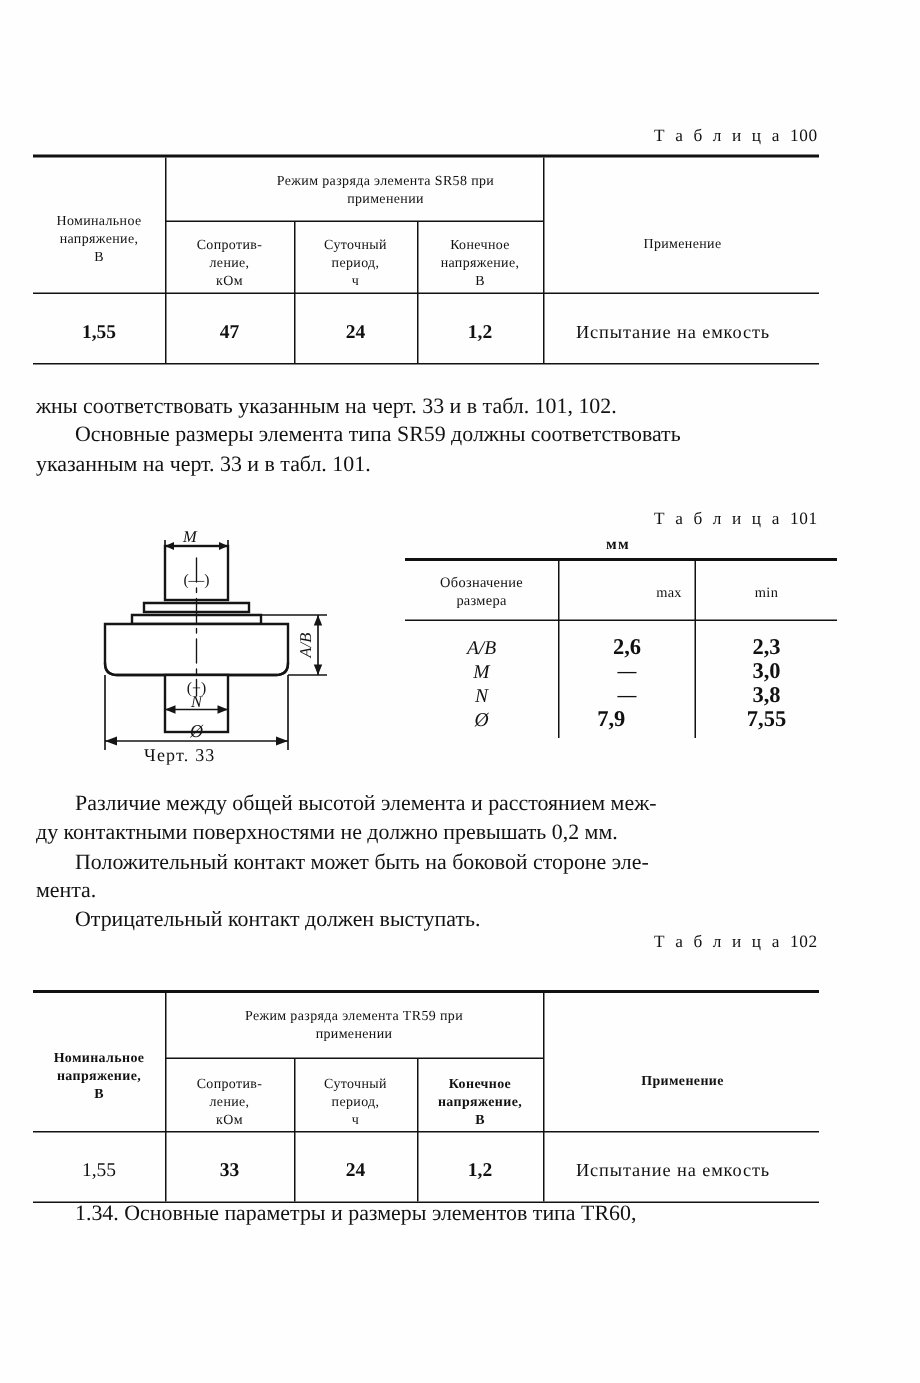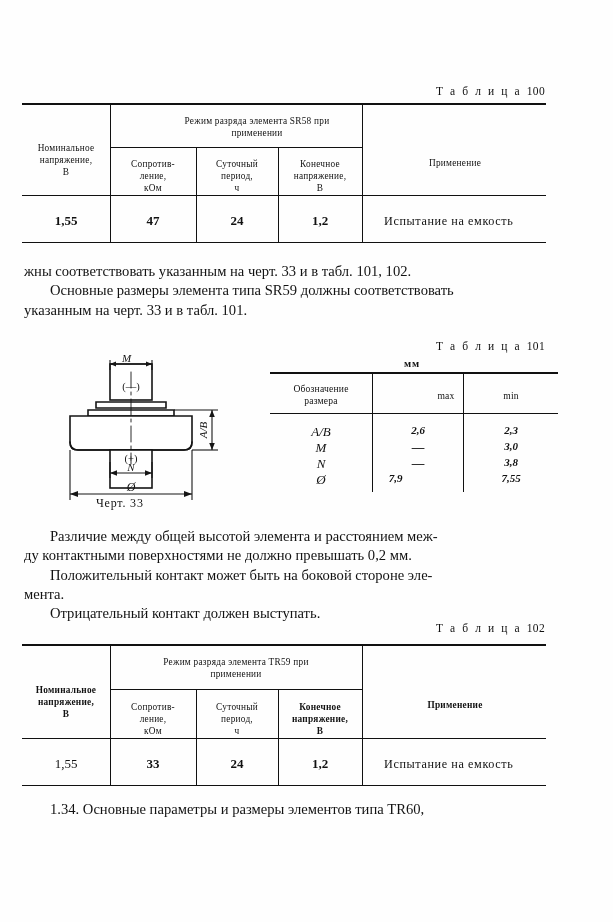--- a/index.html
+++ b/index.html
@@ -115,23 +115,22 @@
     letter-spacing: 0.2px;
     font-family: "Liberation Serif", serif;
   }
   .t101 .sym {
     position: absolute; text-align: center;
     font-size: 13px; font-style: italic;
     font-family: "Liberation Serif", serif;
   }
   .t101 .val {
     position: absolute; text-align: center;
-    font-size: 11px; font-weight: bold;
-    font-family: "Liberation Serif", serif;
-    font-style: italic;
+    font-size: 15px; font-weight: bold;
+    font-family: "Liberation Serif", serif;
   }
   .t101 .dash {
     position: absolute; text-align: center;
     font-size: 12.6px; font-weight: bold;
     font-family: "Liberation Serif", serif;
   }
 </style>
 </head>
 <body>
 
@@ -289,38 +288,38 @@
 
     <div class="sym" style="left:2px;   width:98px; top:68px;">M</div>
     <div class="dash" style="left:104px; width:88px; top:68px;">—</div>
     <div class="val" style="left:195px; width:92px; top:68px;">3,0</div>
 
     <div class="sym" style="left:2px;   width:98px; top:84px;">N</div>
     <div class="dash" style="left:104px; width:88px; top:84px;">—</div>
     <div class="val" style="left:195px; width:92px; top:84px;">3,8</div>
 
     <div class="sym" style="left:2px;   width:98px; top:100px;">Ø</div>
-    <div class="val" style="left:92px; width:67px; top:100px;">7,9</div>
+    <div class="val" style="left:104px; width:67px; top:100px;">7,9</div>
     <div class="val" style="left:195px; width:92px; top:100px;">7,55</div>
   </div>
 
   <div class="para" style="left:24px; top:527px; width:560px;">
     <div style="text-indent:26px;">Различие между общей высотой элемента и расстоянием меж-</div>
     <div>ду контактными поверхностями не должно превышать 0,2 мм.</div>
     <div style="text-indent:26px;">Положительный   контакт может быть на боковой стороне эле-</div>
     <div>мента.</div>
     <div style="text-indent:26px;">Отрицательный контакт должен выступать.</div>
   </div>
 
   <div class="tbl-caption" style="left:436px; top:622px;">
     <span>Т а б л и ц а</span>
     <span class="num">102</span>
   </div>
 
-  <div class="dtable" style="top:644px; height:174px;">
+  <div class="dtable" style="top:660px; height:174px;">
     <div class="border-top"></div>
     <div class="border-mid" style="top:94px;"></div>
     <div class="border-bot" style="top:141px;"></div>
 
     <div class="vline" style="left:88px;  top:2px;  height:139px;"></div>
     <div class="vline" style="left:174px; top:46px; height:95px;"></div>
     <div class="vline" style="left:256px; top:46px; height:95px;"></div>
     <div class="vline" style="left:340px; top:2px;  height:139px;"></div>
 
     <div class="hsub" style="left:88px; width:252px; top:45px;"></div>

